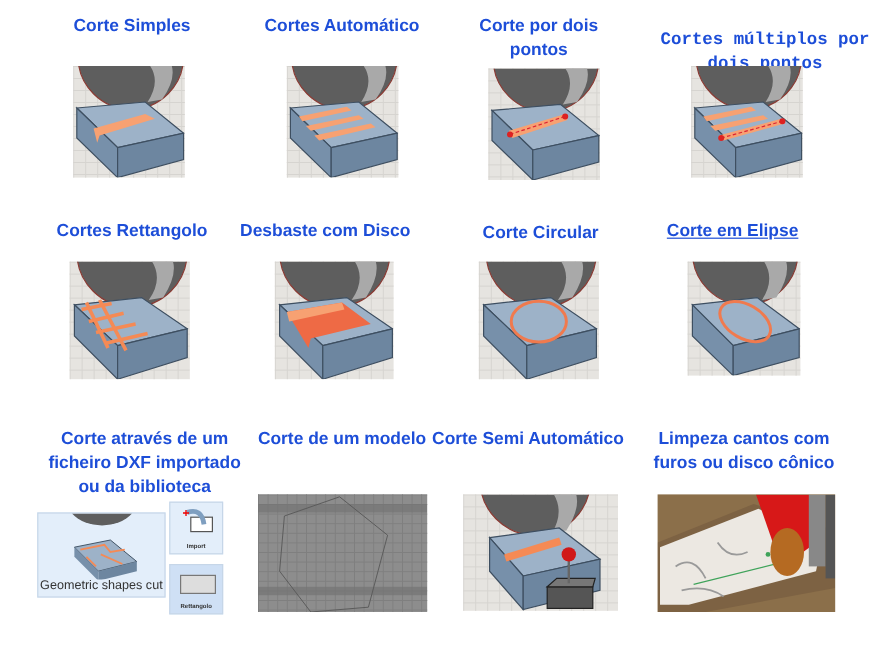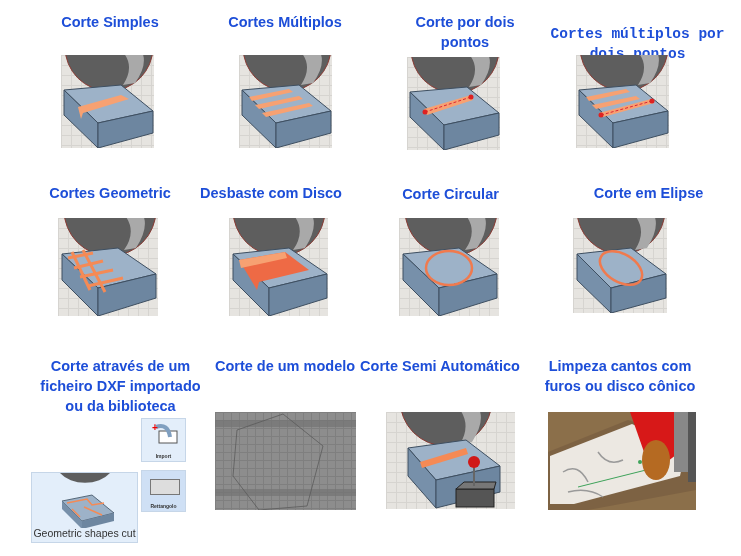--- a/index.html
+++ b/index.html
@@ -21,35 +21,35 @@
   <svg viewBox="0 0 93 93">
     <circle cx="48" cy="-8" r="44" fill="#5e5e5e" stroke="#8a3b34" stroke-width="1"></circle>
     <path d="M60,-5 Q75,10 62,30 L74,28 Q88,8 80,-5Z" fill="#a9a9a9"></path>
     <polygon points="3,35 60,30 92,56 37,68" fill="#9db2c8" stroke="#3e4f61" stroke-width="1"></polygon>
     <polygon points="3,35 37,68 37,93 3,60" fill="#7790aa" stroke="#3e4f61" stroke-width="1"></polygon>
     <polygon points="37,68 92,56 92,78 37,93" fill="#6d86a0" stroke="#3e4f61" stroke-width="1"></polygon>
     <polygon points="17,52 60,40 68,44 22,58 20,64" fill="#f7a172"></polygon>
   </svg>
 </div>
 
-<div class="title" style="left:215px;top:12px;width:140px;">Cortes Múltiplos</div>
+<div class="title" style="left:215px;top:12px;width:140px;">Cortes Automático</div>
 <div class="tile" style="left:239px;top:55px;width:93px;height:93px;">
   <svg viewBox="0 0 93 93">
     <circle cx="48" cy="-8" r="44" fill="#5e5e5e" stroke="#8a3b34" stroke-width="1"></circle>
     <path d="M60,-5 Q75,10 62,30 L74,28 Q88,8 80,-5Z" fill="#a9a9a9"></path>
     <polygon points="3,35 60,30 92,56 37,68" fill="#9db2c8" stroke="#3e4f61" stroke-width="1"></polygon>
     <polygon points="3,35 37,68 37,93 3,60" fill="#7790aa" stroke="#3e4f61" stroke-width="1"></polygon>
     <polygon points="37,68 92,56 92,78 37,93" fill="#6d86a0" stroke="#3e4f61" stroke-width="1"></polygon>
     <polygon points="10,42 50,34 54,37 13,46" fill="#f7a172"></polygon>
     <polygon points="16,50 60,41 64,44 20,54" fill="#f7a172"></polygon>
     <polygon points="23,58 70,48 74,51 27,62" fill="#f7a172"></polygon>
   </svg>
 </div>
 
-<div class="title" style="left:390px;top:12px;width:150px;">Corte por dois pontos</div>
+<div class="title" style="left:374px;top:12px;width:150px;">Corte por dois pontos</div>
 <div class="tile" style="left:407px;top:57px;width:93px;height:93px;">
   <svg viewBox="0 0 93 93">
     <circle cx="48" cy="-8" r="44" fill="#5e5e5e" stroke="#8a3b34" stroke-width="1"></circle>
     <path d="M60,-5 Q75,10 62,30 L74,28 Q88,8 80,-5Z" fill="#a9a9a9"></path>
     <polygon points="3,35 60,30 92,56 37,68" fill="#9db2c8" stroke="#3e4f61" stroke-width="1"></polygon>
     <polygon points="3,35 37,68 37,93 3,60" fill="#7790aa" stroke="#3e4f61" stroke-width="1"></polygon>
     <polygon points="37,68 92,56 92,78 37,93" fill="#6d86a0" stroke="#3e4f61" stroke-width="1"></polygon>
     <polygon points="17,52 64,38 66,43 20,58" fill="#f7a172"></polygon>
     <line x1="18" y1="55" x2="64" y2="40" stroke="#d23" stroke-width="1" stroke-dasharray="3,2"></line>
     <circle cx="18" cy="55" r="2.5" fill="#d22"></circle>
@@ -68,21 +68,21 @@
     <polygon points="37,68 92,56 92,78 37,93" fill="#6d86a0" stroke="#3e4f61" stroke-width="1"></polygon>
     <polygon points="10,42 50,34 54,37 13,46" fill="#f7a172"></polygon>
     <polygon points="16,50 60,41 64,44 20,54" fill="#f7a172"></polygon>
     <polygon points="23,58 75,44 78,48 27,62" fill="#f7a172"></polygon>
     <line x1="25" y1="60" x2="76" y2="46" stroke="#d23" stroke-width="1" stroke-dasharray="3,2"></line>
     <circle cx="25" cy="60" r="2.5" fill="#d22"></circle>
       <circle cx="76" cy="46" r="2.5" fill="#d22"></circle>
   </svg>
 </div>
 
-<div class="title" style="left:40px;top:183px;width:140px;">Cortes Geometric</div>
+<div class="title" style="left:40px;top:183px;width:140px;">Cortes Rettangolo</div>
 <div class="tile" style="left:58px;top:218px;width:100px;height:98px;">
   <svg viewBox="0 0 100 98">
     <circle cx="52" cy="-8" r="46" fill="#5e5e5e" stroke="#8a3b34" stroke-width="1"></circle>
     <path d="M65,-5 Q80,12 66,32 L78,30 Q92,8 84,-5Z" fill="#a9a9a9"></path>
     <polygon points="4,36 60,30 98,56 40,70" fill="#9db2c8" stroke="#3e4f61" stroke-width="1"></polygon>
     <polygon points="4,36 40,70 40,98 4,62" fill="#7790aa" stroke="#3e4f61" stroke-width="1"></polygon>
     <polygon points="40,70 98,56 98,80 40,98" fill="#6d86a0" stroke="#3e4f61" stroke-width="1"></polygon>
     <g stroke="#f58a55" stroke-width="3">
       <line x1="10" y1="40" x2="35" y2="35"></line>
         <line x1="16" y1="50" x2="45" y2="43"></line>
@@ -112,36 +112,36 @@
   <svg viewBox="0 0 100 98">
     <circle cx="52" cy="-8" r="46" fill="#5e5e5e" stroke="#8a3b34" stroke-width="1"></circle>
     <path d="M65,-5 Q80,12 66,32 L78,30 Q92,8 84,-5Z" fill="#a9a9a9"></path>
     <polygon points="4,36 60,30 98,56 40,70" fill="#9db2c8" stroke="#3e4f61" stroke-width="1"></polygon>
     <polygon points="4,36 40,70 40,98 4,62" fill="#7790aa" stroke="#3e4f61" stroke-width="1"></polygon>
     <polygon points="40,70 98,56 98,80 40,98" fill="#6d86a0" stroke="#3e4f61" stroke-width="1"></polygon>
     <ellipse cx="50" cy="50" rx="23" ry="17" fill="none" stroke="#f07a4e" stroke-width="2.5"></ellipse>
   </svg>
 </div>
 
-<div class="title" style="left:576px;top:183px;width:145px;">Corte em Elipse</div>
+<div class="title" style="left:538px;top:183px;width:145px;text-decoration:underline;">Corte em Elipse</div>
 <div class="tile" style="left:573px;top:218px;width:94px;height:95px;">
   <svg viewBox="0 0 94 95">
     <circle cx="48" cy="-8" r="44" fill="#5e5e5e" stroke="#8a3b34" stroke-width="1"></circle>
     <path d="M60,-5 Q75,12 62,32 L74,30 Q88,8 80,-5Z" fill="#a9a9a9"></path>
     <polygon points="4,36 58,30 93,56 38,70" fill="#9db2c8" stroke="#3e4f61" stroke-width="1"></polygon>
     <polygon points="4,36 38,70 38,95 4,62" fill="#7790aa" stroke="#3e4f61" stroke-width="1"></polygon>
     <polygon points="38,70 93,56 93,80 38,95" fill="#6d86a0" stroke="#3e4f61" stroke-width="1"></polygon>
     <ellipse cx="48" cy="50" rx="23" ry="14" transform="rotate(30 48 50)" fill="none" stroke="#f07a4e" stroke-width="2.5"></ellipse>
   </svg>
 </div>
 
 <div class="title" style="left:28px;top:356px;width:185px;">Corte através de um
 ficheiro DXF importado
 ou da biblioteca</div>
-<div class="panel" style="left:31px;top:427px;width:107px;height:71px;margin-top:45px;">
+<div class="panel" style="left:31px;top:427px;width:107px;height:71px;">
   <svg viewBox="0 0 107 55" style="position:absolute;left:0;top:0;width:107px;height:55px;">
     <path d="M28,0 A30,22 0 0 0 78,0Z" fill="#5e5e5e"></path>
     <polygon points="30,28 60,22 82,40 50,48" fill="#9db2c8" stroke="#3e4f61" stroke-width="0.8"></polygon>
     <polygon points="30,28 50,48 50,56 30,36" fill="#7790aa"></polygon>
     <polygon points="50,48 82,40 82,48 50,56" fill="#6d86a0"></polygon>
     <g stroke="#f58a55" stroke-width="1.5" fill="none">
         <path d="M35,30 L55,26 L60,32 L72,30"></path>
         <path d="M40,36 L48,44"></path>
         <path d="M52,34 L70,42"></path>
       </g>

